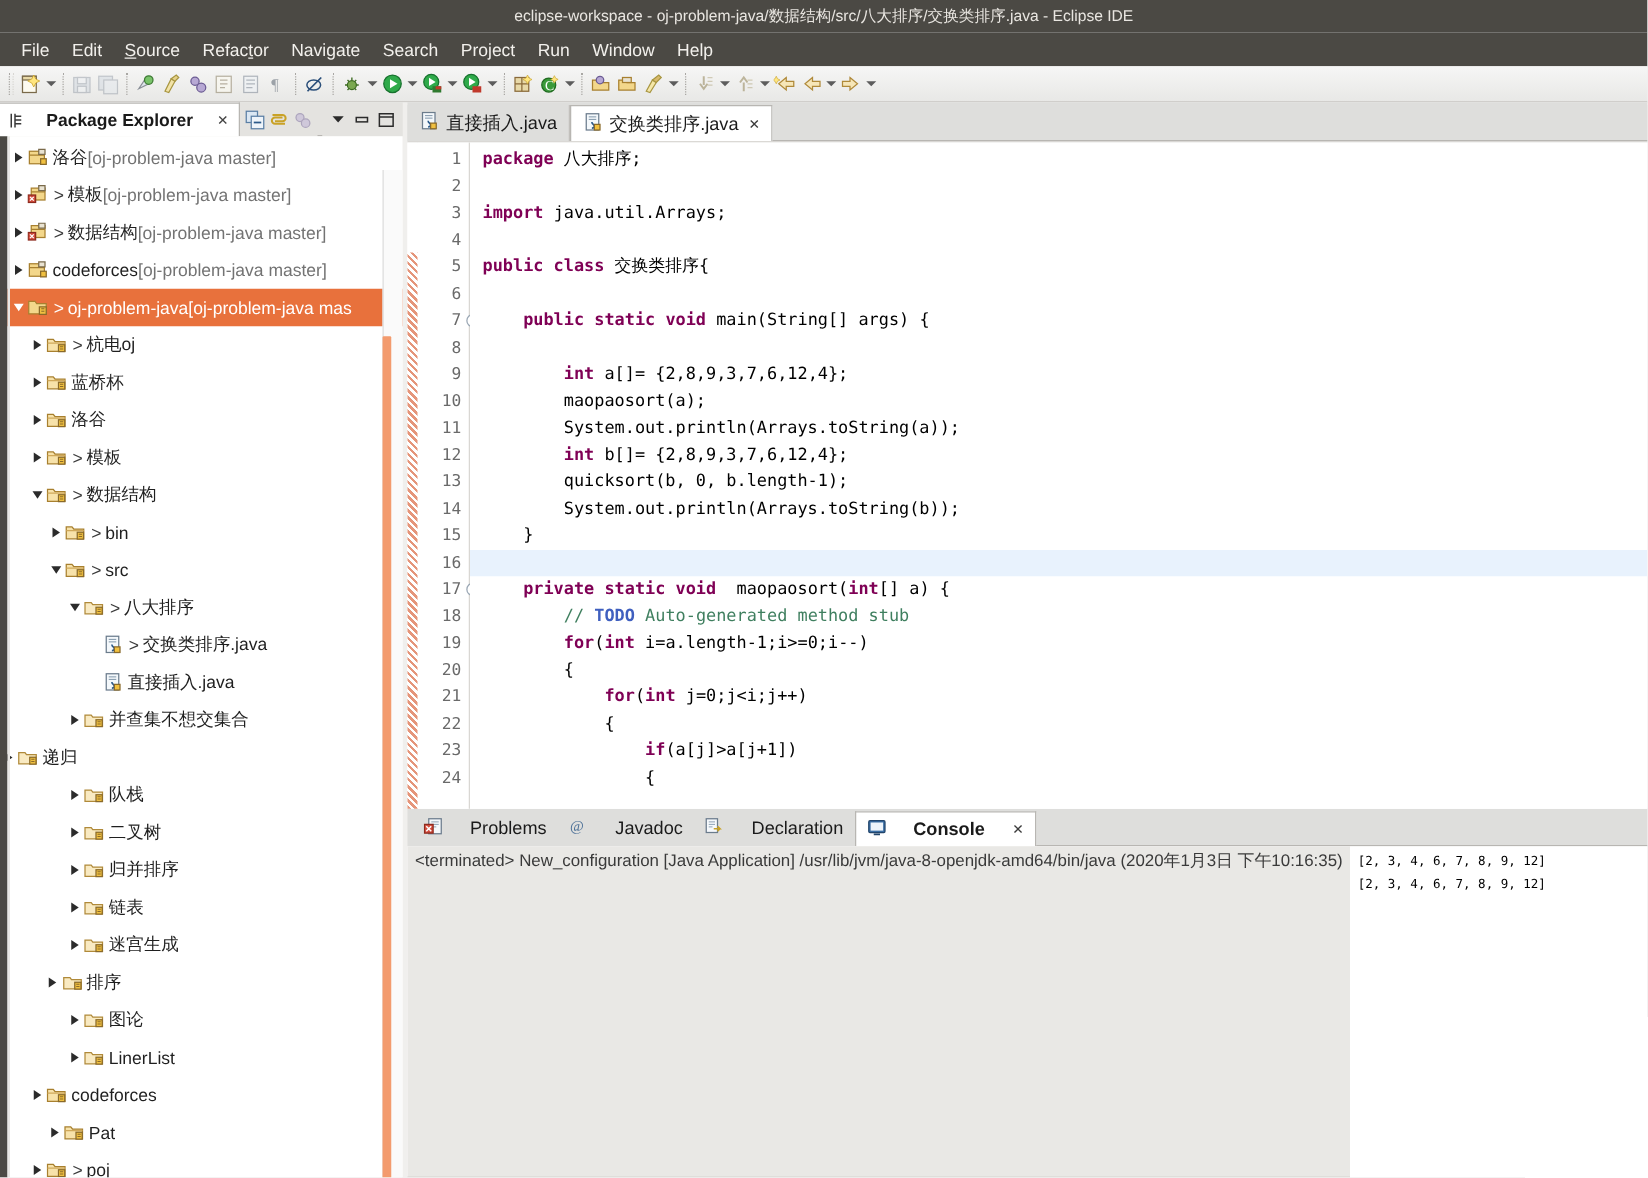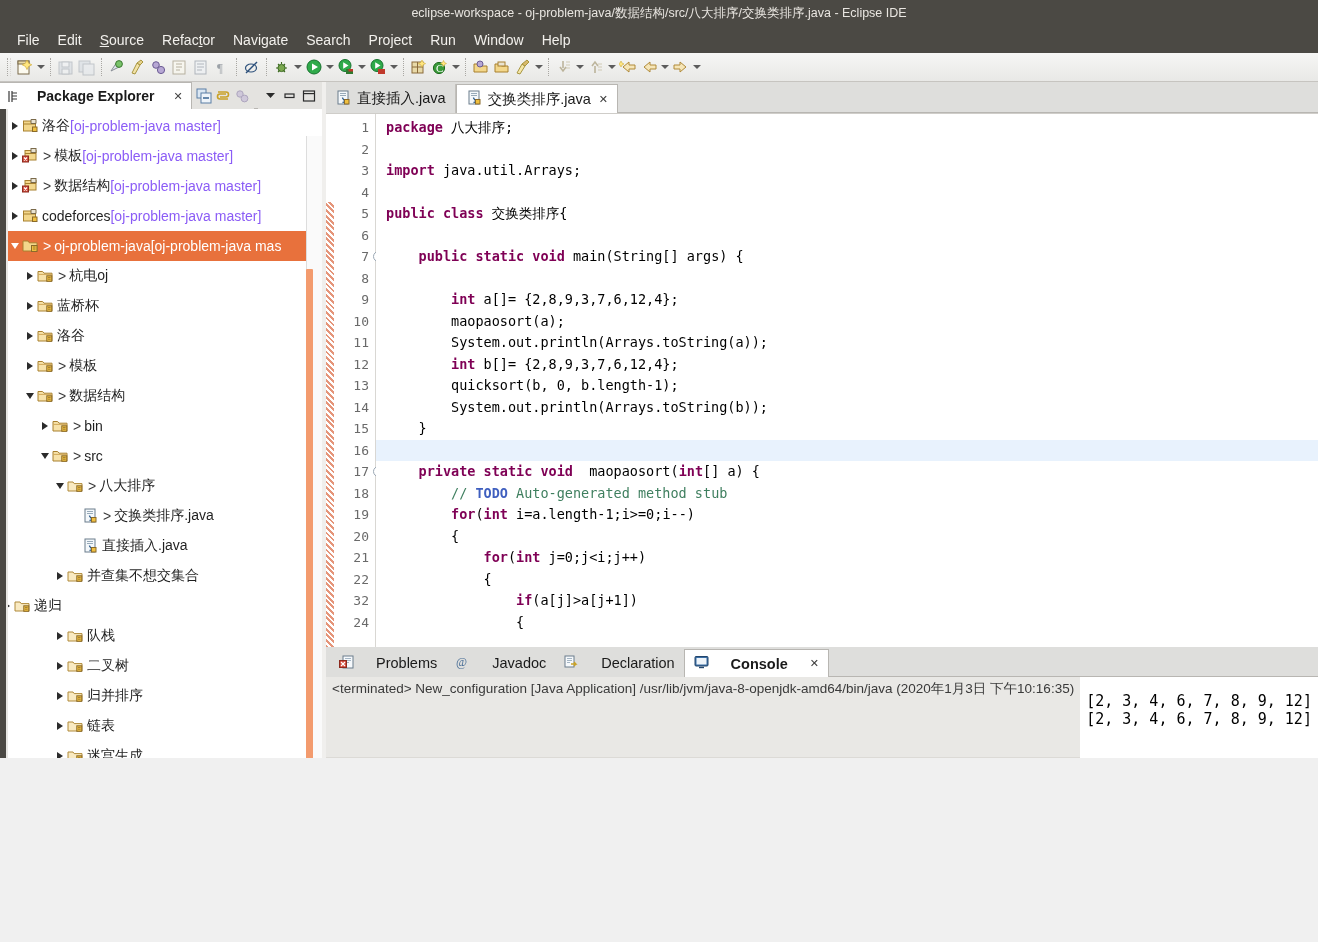--- a/index.html
+++ b/index.html
@@ -3,21 +3,21 @@
 <meta charset="utf-8">
 <style>
   * { box-sizing: border-box; margin: 0; padding: 0; }
   html, body {
     width: 1318px; height: 942px;
     font-family: "Liberation Sans", "DejaVu Sans", sans-serif;
     font-size: 13px;
     overflow: hidden;
     background: #f0f0f0;
   }
-  #app { width: 1318px; height: 758px; position: relative; display: flex; flex-direction: column; }
+  #app { width: 1318px; height: 942px; position: relative; display: flex; flex-direction: column; }
 
   
   .titlebar {
     height: 26px; background: #4b4944; color: #e9e6e1;
     display: flex; align-items: center; justify-content: center;
     font-size: 12.5px; flex: 0 0 26px;
   }
   .titlebar .tbtext { white-space: nowrap; }
 
   
@@ -90,21 +90,21 @@
     content: ""; width: 0; height: 0;
     border-left: 4.5px solid transparent; border-right: 4.5px solid transparent;
     border-top: 6px solid #2b2b2b;
   }
   .row.sel .twisty.open::after { border-top-color: #fff; }
   .twisty.none::after { content: ""; }
   .ico { width: 18px; height: 16px; flex: 0 0 18px; margin-right: 2px; display: inline-block; position: relative; }
   .label { overflow: hidden; text-overflow: clip; }
   .dirty { color: #3a3a3a; margin: 0 3px 0 1px; }
   .row.sel .dirty { color: #fff; }
-  .suffix { color: #8b5cf6; }
+  .suffix { color: #737373; }
   .row.sel .suffix { color: #fff; }
 
   
   .pe-vscroll {
     position: absolute; right: 9px; top: 160px; width: 7px; height: 782px;
     background: #f39b6e; border-radius: 1px;
   }
   .pe-vscroll-track {
     position: absolute; right: 0px; top: 27px; width: 16px; bottom: 0;
     background: #fafafa; border-left: 1px solid #ddd;
@@ -178,22 +178,22 @@
     border-top: 1px solid #b8b6b2; border-left: 1px solid #b8b6b2; border-right: 1px solid #b8b6b2;
   }
   .cons-tab .closeglyph { font-size: 11px; font-weight: normal; color: #3b3b3b; }
   .cons-tab-fill { flex: 1 1 auto; height: 28px; border-bottom: 1px solid #b8b6b2; }
   .cons-body { flex: 1 1 auto; background: #fff; display: flex; min-height: 0; }
   .cons-header {
     background: #e9e8e5; color: #3a3a3a; font-size: 13.5px; padding: 3px 6px;
     border-bottom: 1px solid #dcdad6; white-space: nowrap; overflow: hidden;
   }
   .cons-out {
-    flex: 1 1 auto; padding: 15px 6px;
-    font-family: "DejaVu Sans Mono", "Liberation Mono", monospace; font-size: 15px; color: #000;
+    flex: 1 1 auto; padding: 4px 6px;
+    font-family: "DejaVu Sans Mono", "Liberation Mono", monospace; font-size: 10px; color: #000;
   }
   .cons-out div { height: 18px; line-height: 18px; white-space: pre; }
 
   
   .svgico { display: block; }
 </style>
 </head>
 <body>
 
 <div id="app">
@@ -686,21 +686,21 @@
           </div>
           <div class="row" style="padding-left: 53px;">
             <span class="twisty closed"></span>
             <span class="ico"><svg width="17" height="15" viewBox="0 0 17 15">
                 <path d="M1 13V4h5l1.2 1.6H15V13z" fill="#f9eac2" stroke="#b08a3a"></path>
                 <rect x="9.8" y="7.8" width="5" height="5.5" fill="#f0c040" stroke="#8a6a2a"></rect>
                 <path d="M11 9.4h2.6M11 11.2h2.6" stroke="#8a6a2a" stroke-width="0.8"></path>
               </svg></span>
             <span class="label">迷宫生成</span>
           </div>
-          <div class="row" style="padding-left: 73px;">
+          <div class="row" style="padding-left: 35px; text-align: center;">
             <span class="twisty closed"></span>
             <span class="ico"><svg width="17" height="15" viewBox="0 0 17 15">
                 <path d="M1 13V4h5l1.2 1.6H15V13z" fill="#f9eac2" stroke="#b08a3a"></path>
                 <rect x="9.8" y="7.8" width="5" height="5.5" fill="#f0c040" stroke="#8a6a2a"></rect>
                 <path d="M11 9.4h2.6M11 11.2h2.6" stroke="#8a6a2a" stroke-width="0.8"></path>
               </svg></span>
             <span class="label">排序</span>
           </div>
           <div class="row" style="padding-left: 53px;">
             <span class="twisty closed"></span>
@@ -803,21 +803,21 @@
               <div class="gline">13</div>
               <div class="gline">14</div>
               <div class="gline">15</div>
               <div class="gline">16</div>
               <div class="gline">17<span class="fold">–</span></div>
               <div class="gline">18</div>
               <div class="gline">19</div>
               <div class="gline">20</div>
               <div class="gline">21</div>
               <div class="gline">22</div>
-              <div class="gline">32</div>
+              <div class="gline">23</div>
               <div class="gline">24</div>
             </div>
           <div class="code" id="code">
               <div class="cline"><span class="kw">package</span> 八大排序;</div>
               <div class="cline">&nbsp;</div>
               <div class="cline"><span class="kw">import</span> java.util.Arrays;</div>
               <div class="cline">&nbsp;</div>
               <div class="cline"><span class="kw">public class</span> 交换类排序{</div>
               <div class="cline">&nbsp;</div>
               <div class="cline">    <span class="kw">public static void</span> main(String[] args) {</div>

